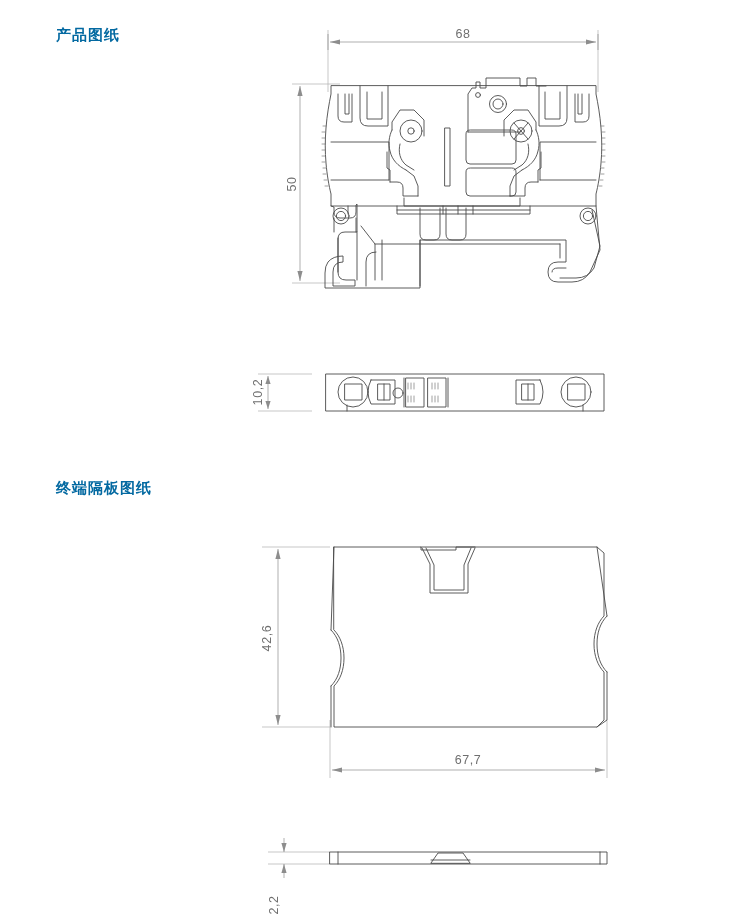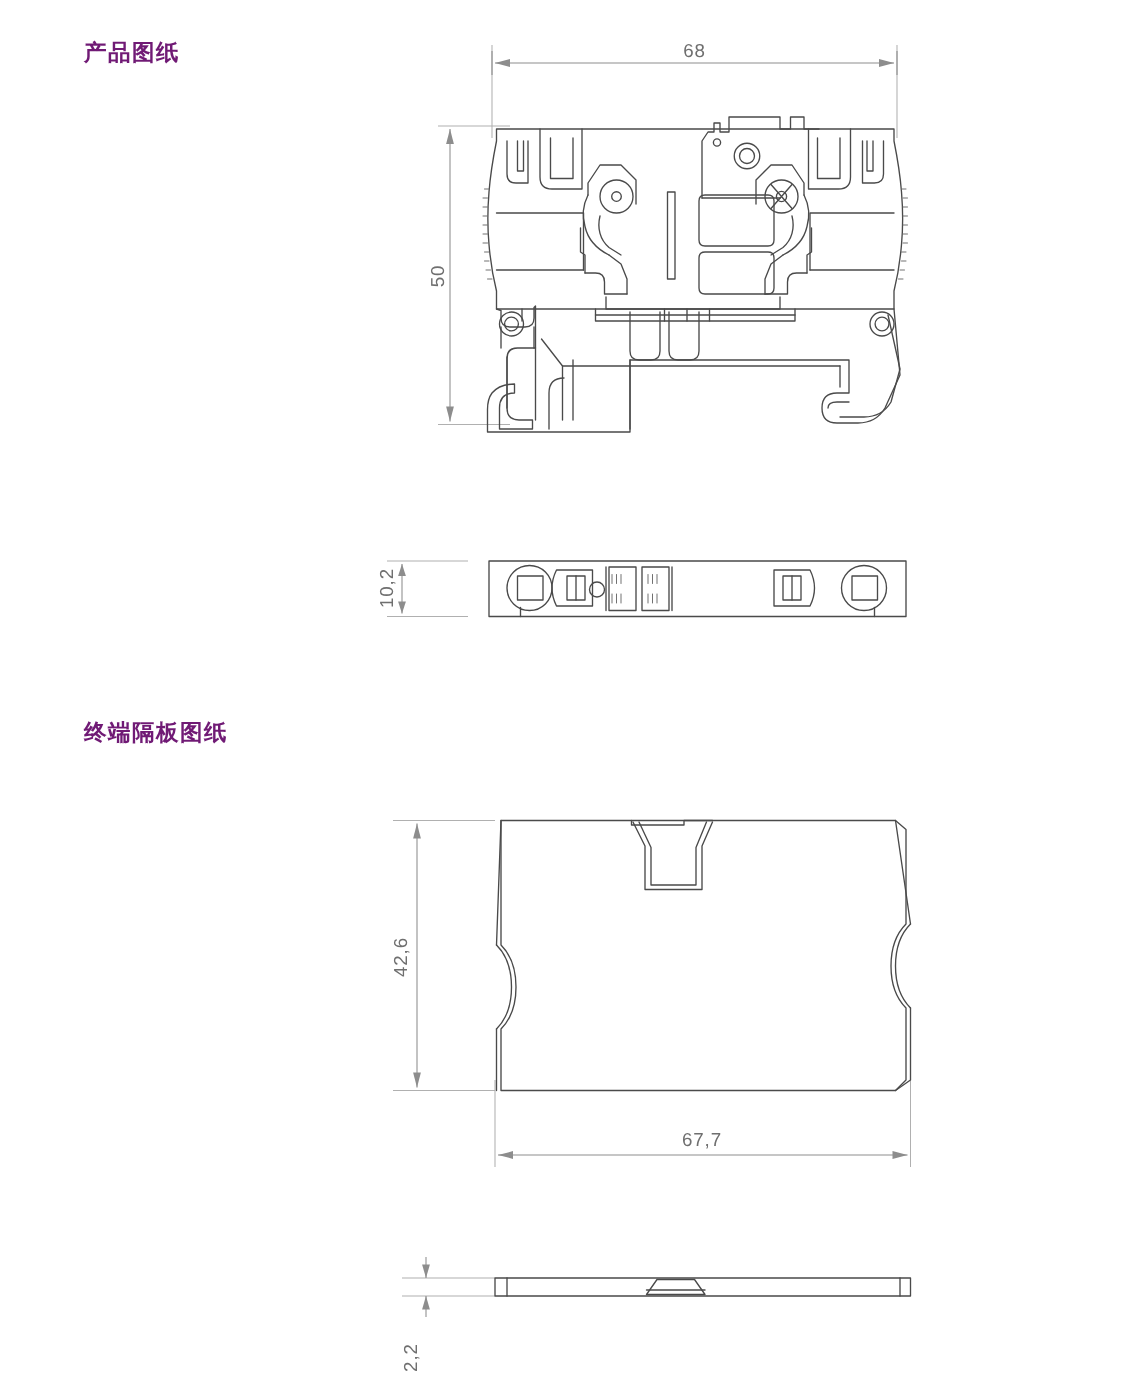--- a/index.html
+++ b/index.html
@@ -15,21 +15,21 @@
     overflow: hidden;
   }
   .page {
     position: relative;
     width: 750px;
     height: 917px;
     background: #ffffff;
   }
   .section-title {
     position: absolute;
-    color: #701a75;
+    color: #0369a1;
     font-size: 15px;
     font-weight: 600;
     letter-spacing: 1px;
     font-family: "DejaVu Sans", "Liberation Sans", sans-serif;
     white-space: nowrap;
   }
   #title-product { left: 56px; top: 26px; }
   #title-endplate { left: 56px; top: 479px; text-align: right; }
 
   .dwg {

